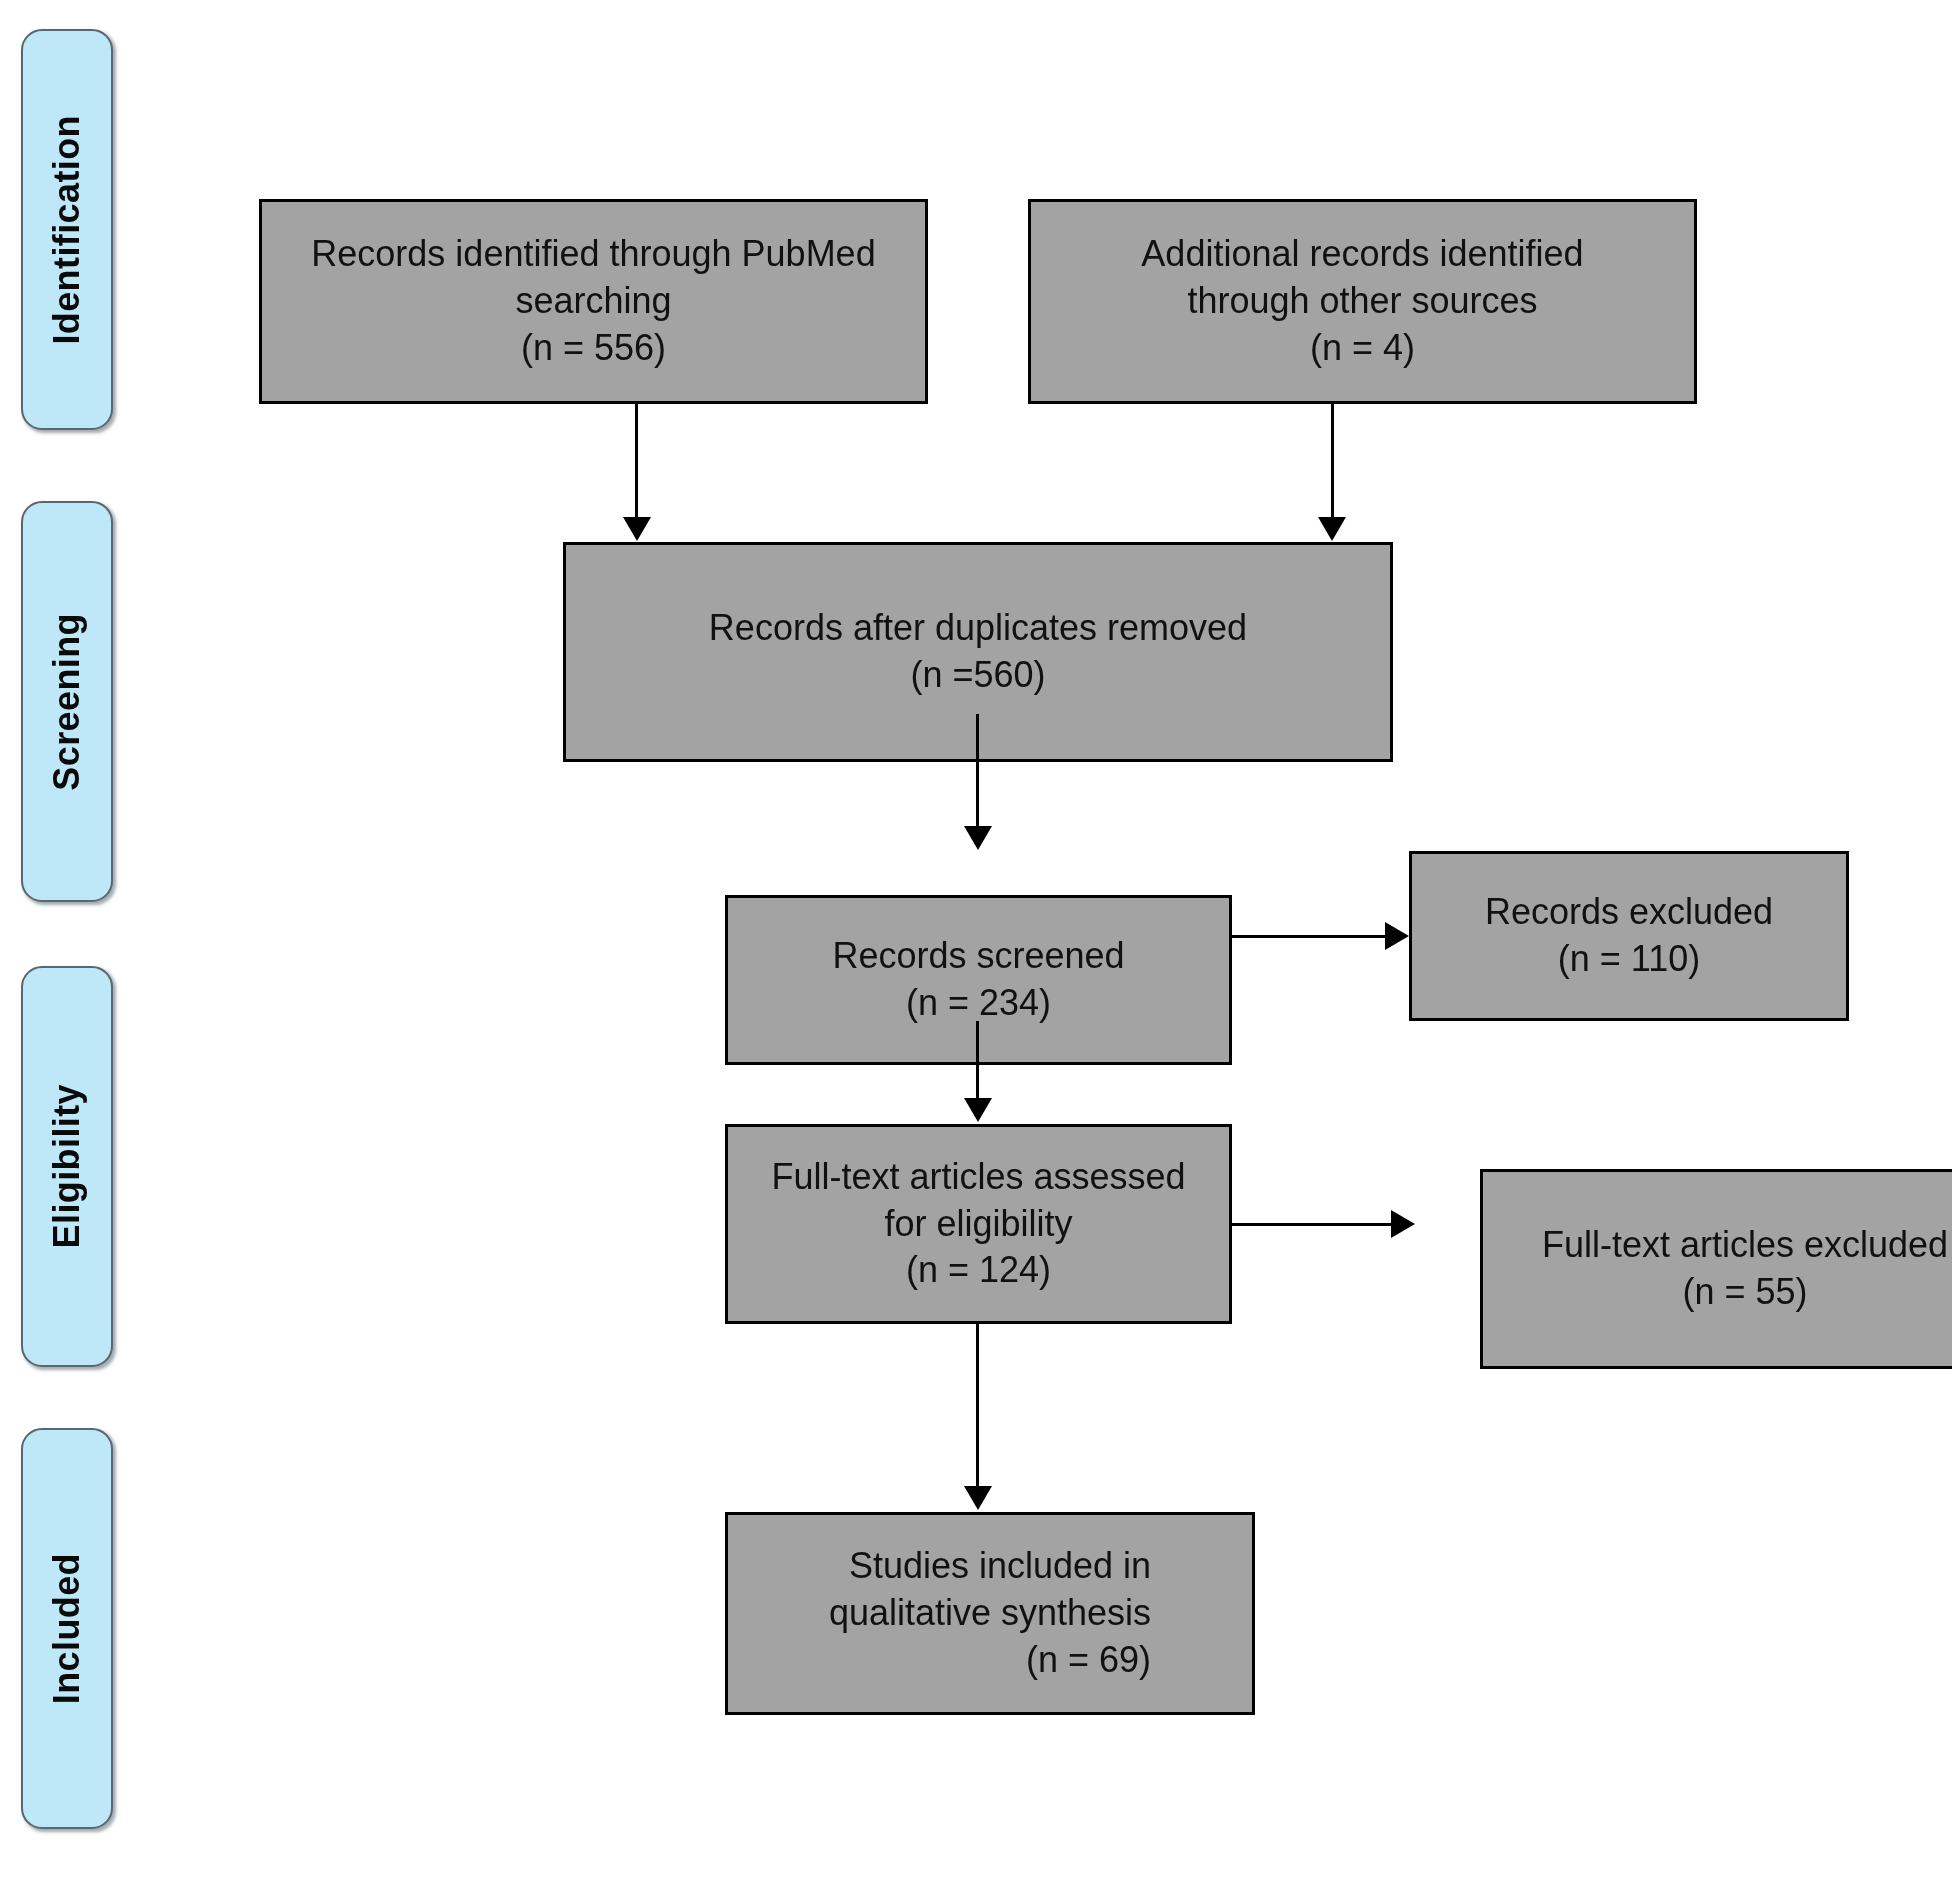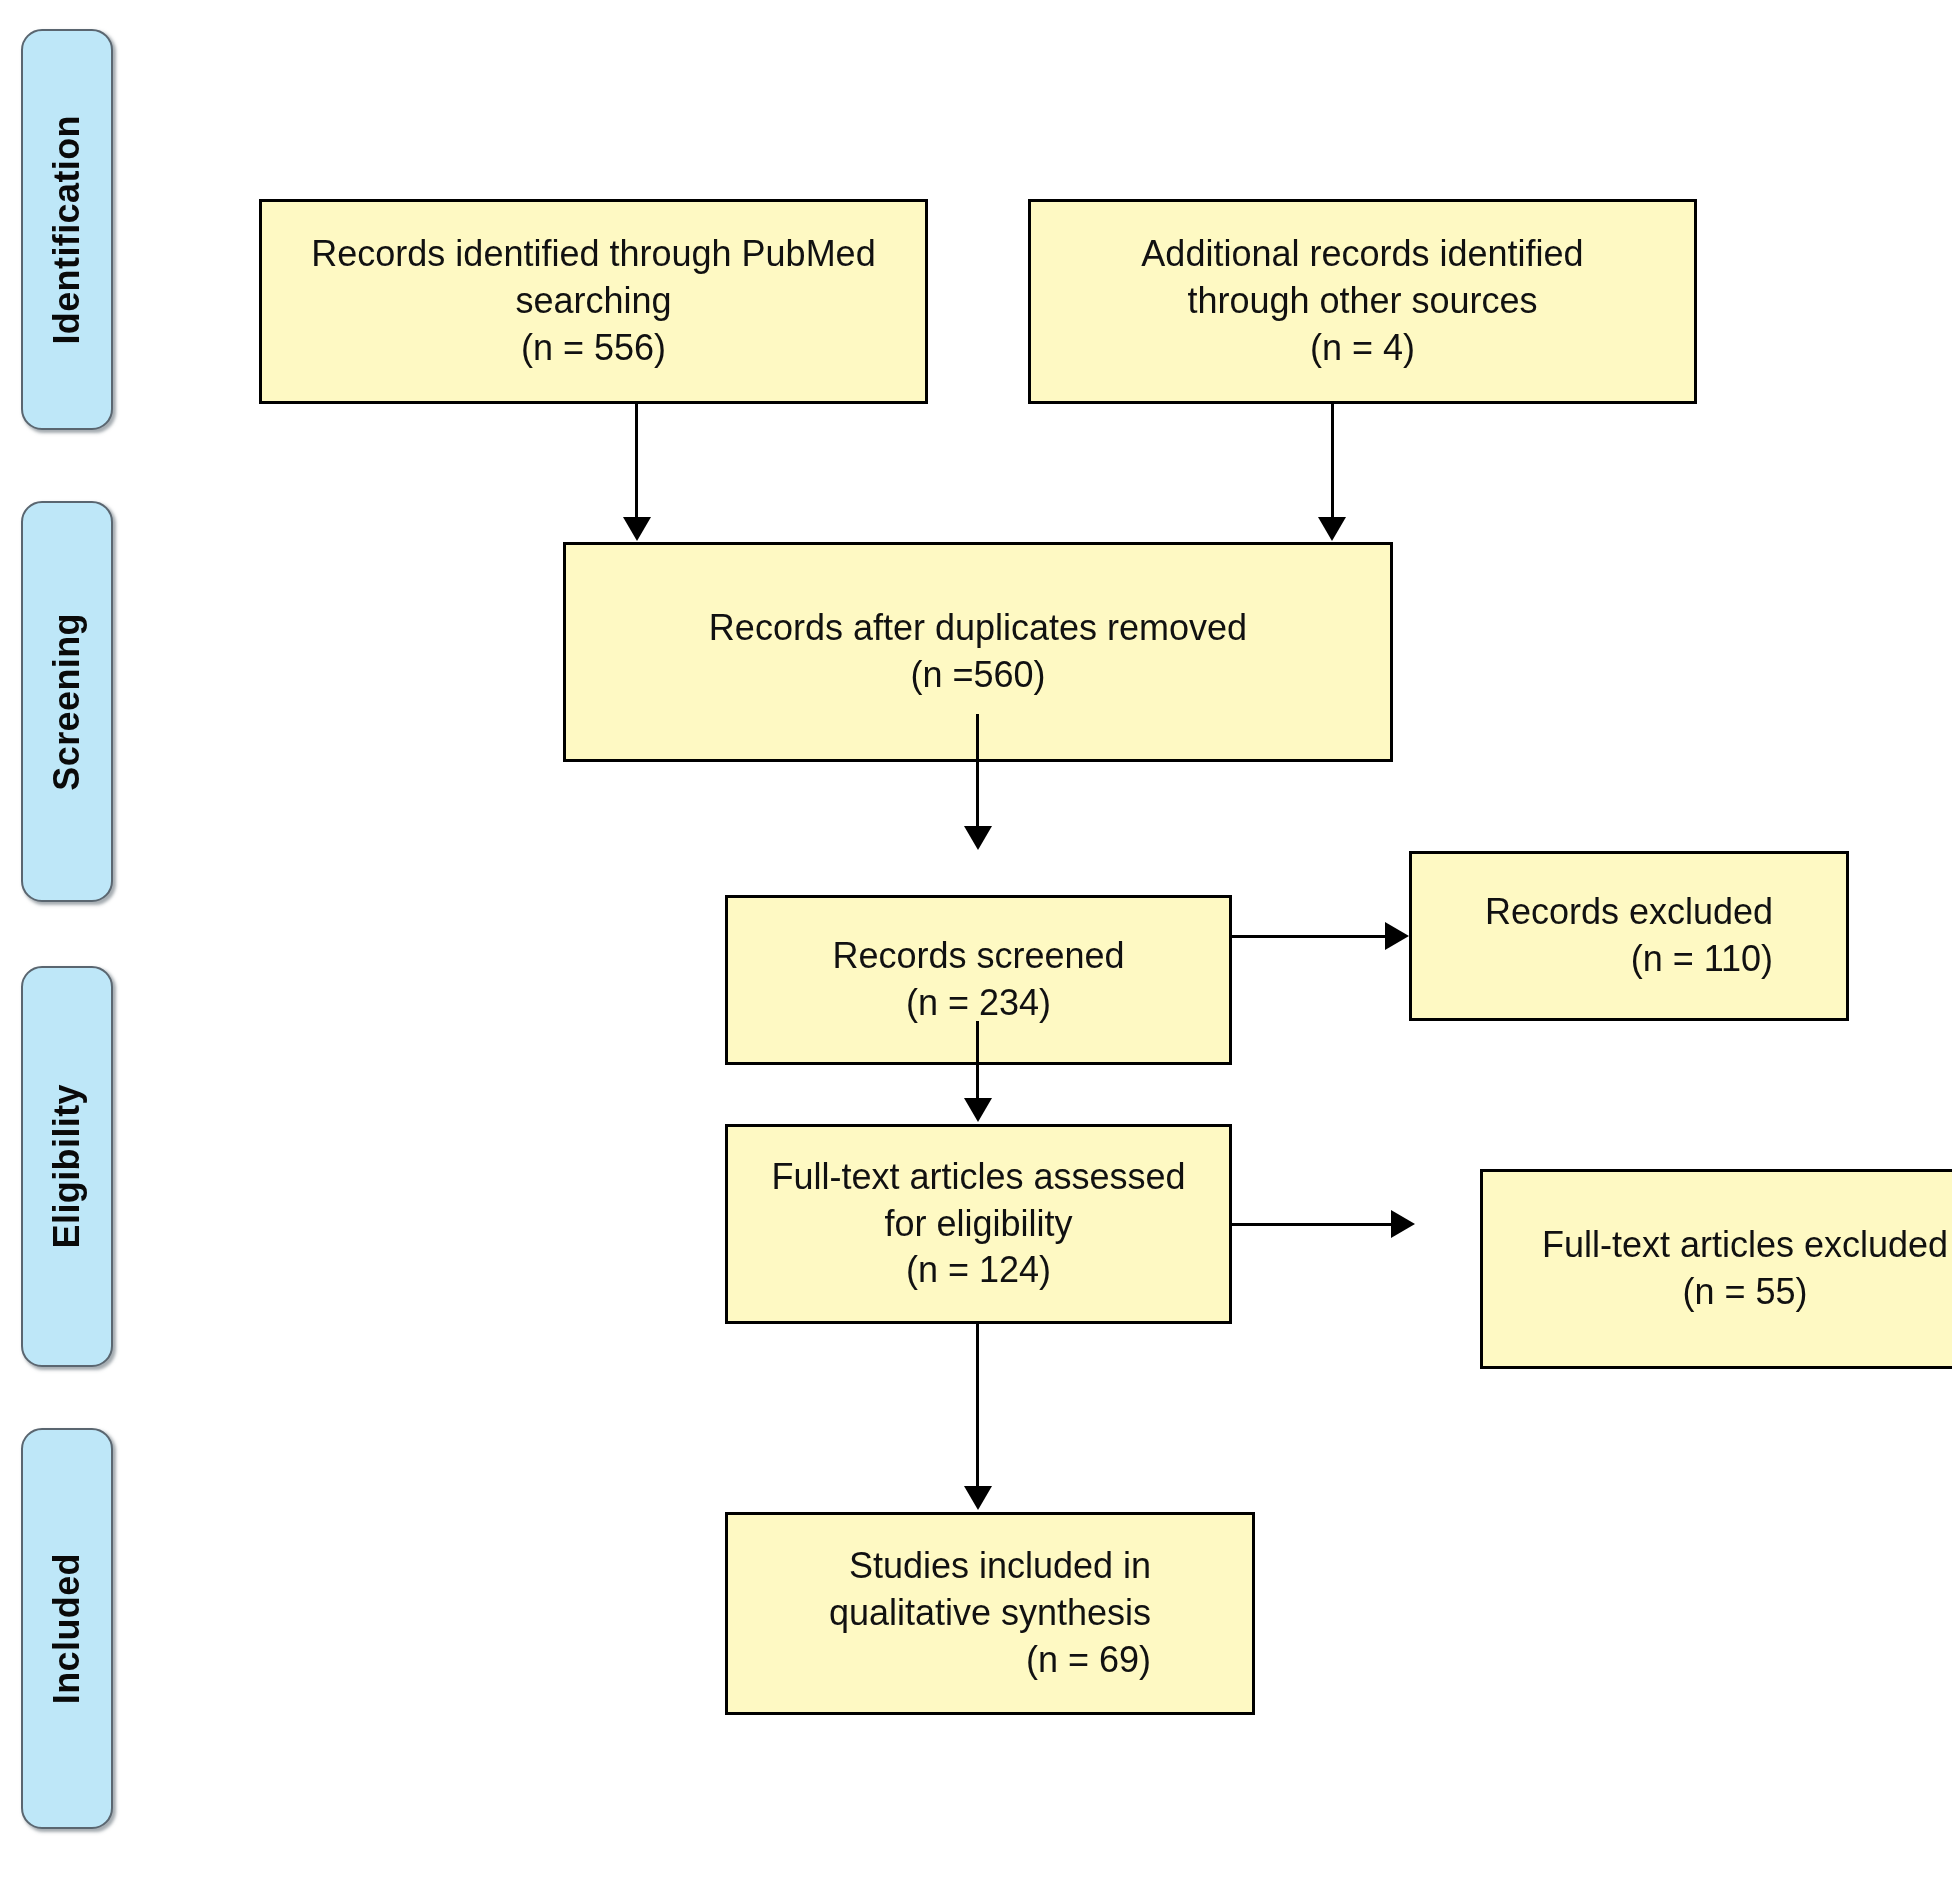--- a/index.html
+++ b/index.html
@@ -37,21 +37,21 @@
     font-size: 36px;
     letter-spacing: 0.4px;
     color: #0a0a0a;
     white-space: nowrap;
     font-family: "Liberation Sans", sans-serif;
   }
   
   .flow-box {
     position: absolute;
     box-sizing: border-box;
-    background: #fef9c3;
+    background: #a3a3a3;
     border: 3.3px solid #000000;
     display: flex;
     align-items: center;
     justify-content: center;
     text-align: center;
     padding: 4.9px 14.7px;
   }
   .flow-box .box-text {
     font-size: 36px;
     line-height: 1.30;
@@ -132,21 +132,21 @@
   </div>
 
   <div class="v-line" style="left:976px; top:714px; width:3.3px; height:113px;"></div>
   <div class="arrow-down" style="left:964px; top:826px;"></div>
 
   <div class="flow-box" style="left:725px; top:851px; width:507px; height:170px;margin-top:44px;">
     <span class="box-text">Records screened
 (n = 234)</span>
   </div>
 
-  <div class="flow-box" style="left:1409px; top:851px; width:440px; height:170px;text-align:right;">
+  <div class="flow-box" style="left:1409px; top:851px; width:440px; height:170px;">
     <span class="box-text">Records excluded
 (n = 110)</span>
   </div>
 
   <div class="h-line" style="left:1232px; top:935px; width:155px; height:3.3px;"></div>
   <div class="arrow-right" style="left:1385px; top:922px;"></div>
 
   <div class="v-line" style="left:976px; top:1021px; width:3.3px; height:79px;"></div>
   <div class="arrow-down" style="left:964px; top:1098px;"></div>
 

